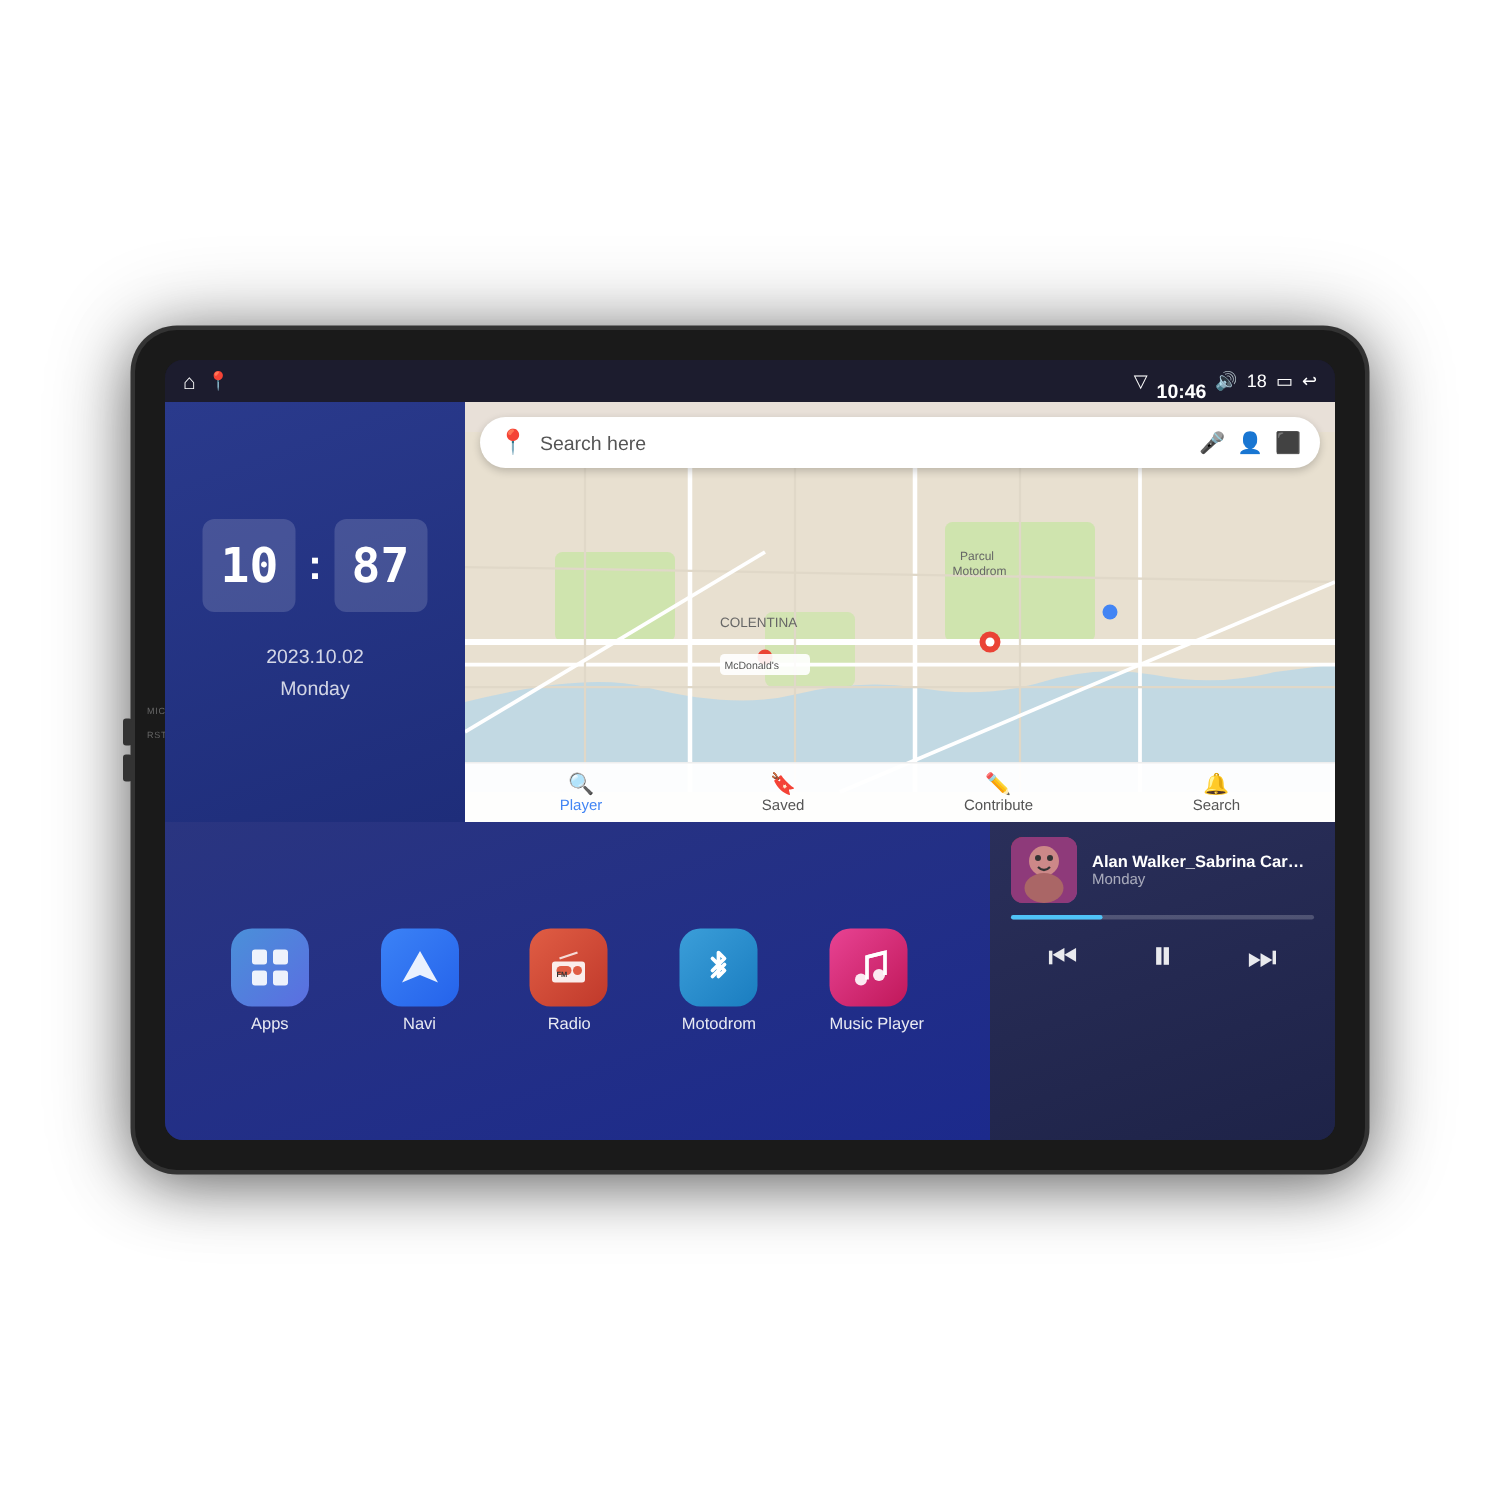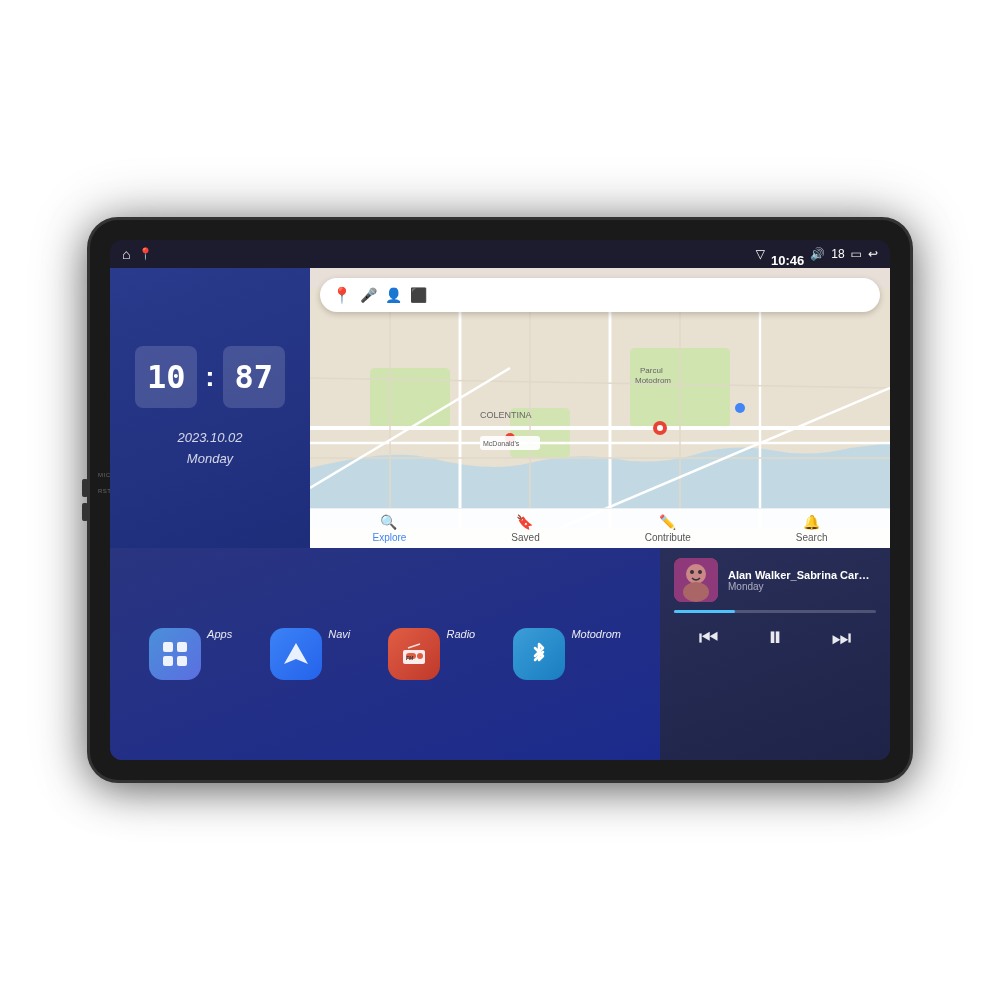--- a/index.html
+++ b/index.html
@@ -146,21 +146,20 @@
     .clock-colon {
       color: #ffffff;
       font-size: 28px;
       font-weight: bold;
     }
     .clock-date {
       text-align: center;
       color: rgba(255,255,255,0.8);
       font-size: 13px;
       line-height: 1.6;
-      font-style: italic;
     }
 
     
     .map-panel {
       flex: 1;
       background: #e8e0d8;
       position: relative;
       overflow: hidden;
     }
 
@@ -243,24 +242,23 @@
       flex: 1;
       background: linear-gradient(160deg, #2a3580 0%, #1c2a8c 100%);
       display: flex;
       align-items: center;
       justify-content: space-around;
       padding: 10px 20px;
     }
 
     .app-icon-item {
       display: flex;
-      flex-direction: row;
+      flex-direction: column;
       gap: 6px;
       cursor: pointer;
-      font-style: italic;
     }
     .app-icon-wrapper {
       width: 52px;
       height: 52px;
       border-radius: 14px;
       display: flex;
       align-items: center;
       justify-content: center;
       font-size: 24px;
     }
@@ -431,31 +429,32 @@
             <circle cx="350" cy="140" r="3" fill="#fff"></circle>
             <circle cx="200" cy="150" r="5" fill="#ea4335"></circle>
             <circle cx="430" cy="120" r="5" fill="#4285f4"></circle>
 
             <rect x="170" y="148" width="60" height="14" rx="3" fill="white" opacity="0.9"></rect>
             <text x="173" y="158" font-size="7" fill="#555" font-family="Arial">McDonald's</text>
           </svg>
 
           <div class="map-search-bar">
             <span style="color:#4285f4; font-size:16px;">📍</span>
+            <span class="map-search-text">Search here</span>
             <div class="map-search-icons">
               <span class="map-icon-sm">🎤</span>
               <span class="map-icon-sm">👤</span>
               <span class="map-icon-sm">⬛</span>
             </div>
           </div>
 
           <div class="map-bottom-bar">
             <div class="map-bottom-item active">
               <span class="map-bottom-icon">🔍</span>
-              <span>Explore</span>
+              <span>Player</span>
             </div>
             <div class="map-bottom-item">
               <span class="map-bottom-icon">🔖</span>
               <span>Saved</span>
             </div>
             <div class="map-bottom-item">
               <span class="map-bottom-icon">✏️</span>
               <span>Contribute</span>
             </div>
             <div class="map-bottom-item">
@@ -507,20 +506,31 @@
           <div class="app-icon-item">
             <div class="app-icon-wrapper app-bt">
               <svg width="28" height="28" viewBox="0 0 28 28">
                 <path d="M10,8 L18,16 L14,20 L14,4 L18,8 L10,16" stroke="white" stroke-width="2.5" fill="none" stroke-linecap="round" stroke-linejoin="round"></path>
                 <path d="M10,20 L18,12" stroke="white" stroke-width="2.5" fill="none" stroke-linecap="round"></path>
               </svg>
             </div>
             <span class="app-label">Motodrom</span>
           </div>
 
+          <div class="app-icon-item">
+            <div class="app-icon-wrapper app-music">
+              <svg width="28" height="28" viewBox="0 0 28 28">
+                <circle cx="9" cy="22" r="4" fill="white" opacity="0.9"></circle>
+                <circle cx="21" cy="19" r="4" fill="white" opacity="0.9"></circle>
+                <path d="M13,22 L13,7 L25,4 L25,19" stroke="white" stroke-width="2.5" fill="none"></path>
+                <line x1="13" y1="7" x2="25" y2="4" stroke="white" stroke-width="2.5"></line>
+              </svg>
+            </div>
+            <span class="app-label">Music Player</span>
+          </div>
 
         </div>
 
         <div class="music-panel">
 
           <div class="music-info">
             <div class="music-thumb">
 
               <svg width="44" height="44" viewBox="0 0 44 44">
                 <rect width="44" height="44" fill="#8e3a7a"></rect>

